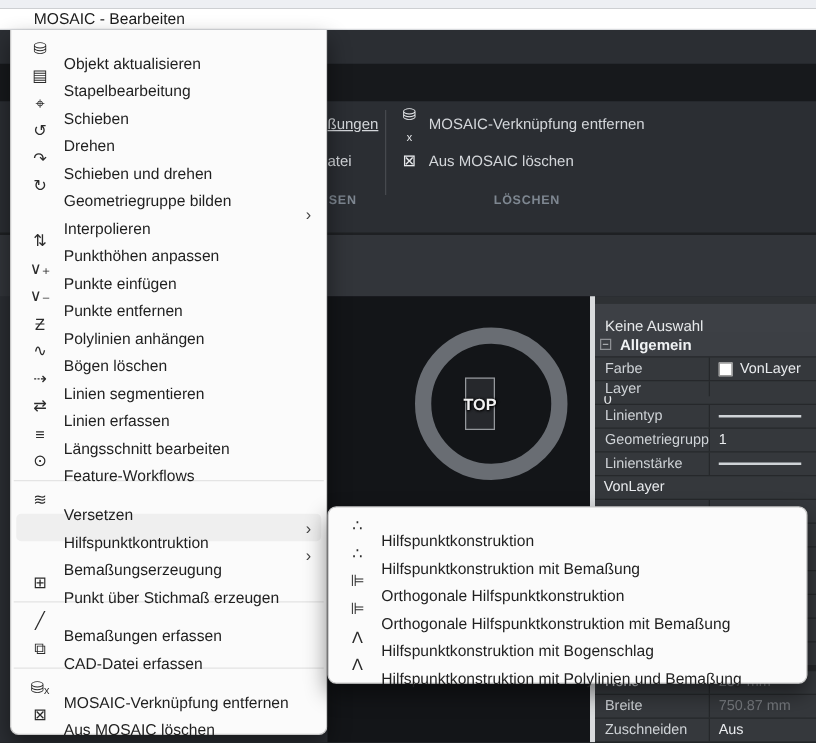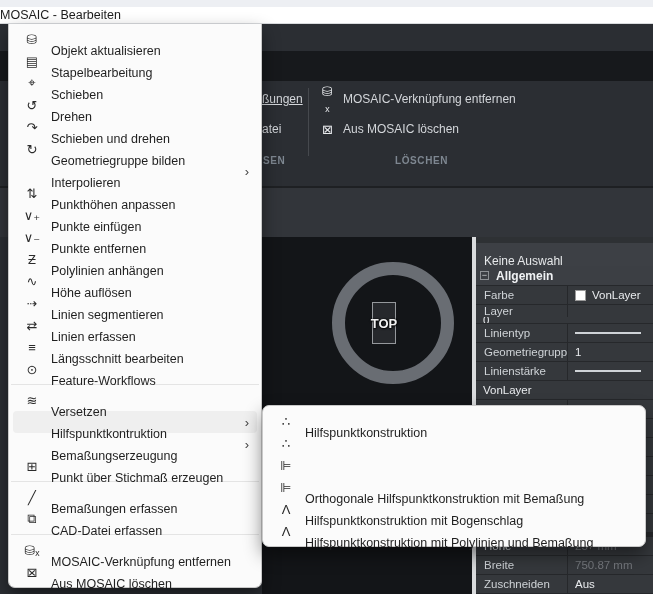--- a/index.html
+++ b/index.html
@@ -3,21 +3,21 @@
 <meta charset="utf-8">
 <style>
   html,body{margin:0;padding:0;background:#202225;}
   *{box-sizing:border-box;font-family:"Liberation Sans","DejaVu Sans",sans-serif;}
   #root{position:relative;width:653px;height:594px;overflow:hidden;background:#2b2e33;}
 
   
   .top-strip{position:absolute;left:0;top:0;width:653px;height:7px;background:#edeff3;}
   .title-bar{position:absolute;left:0;top:7px;width:653px;height:17px;background:#ffffff;
              border-bottom:1px solid #d9dbde;display:flex;align-items:center;}
-  .title-bar .t{padding-left:0;font-size:12.5px;color:#1c1c1c;}
+  .title-bar .t{padding-left:27px;font-size:12.5px;color:#1c1c1c;}
 
   
   .band-black{position:absolute;left:0;top:51px;width:653px;height:30px;background:#17191c;}
   .band-canvas-top{position:absolute;left:0;top:186px;width:653px;height:2px;background:#1e2023;}
   .band-toolbar{position:absolute;left:0;top:188px;width:653px;height:49px;background:#32353a;}
 
   
   .rfrag{position:absolute;height:18px;display:flex;align-items:center;font-size:12px;color:#d3d6da;}
   .rbtn{position:absolute;height:18px;display:flex;align-items:center;font-size:12px;color:#d3d6da;gap:8px;}
   .rbtn .ric{font-size:13px;color:#e8eaed;width:15px;text-align:center;}
@@ -230,21 +230,21 @@
       <div class="mi">
         <span class="ic">∨₋</span>
         <span class="lb">Punkte entfernen</span>
       </div>
       <div class="mi">
         <span class="ic">Ƶ</span>
         <span class="lb">Polylinien anhängen</span>
       </div>
       <div class="mi">
         <span class="ic">∿</span>
-        <span class="lb">Höhe auflösen</span>
+        <span class="lb">Bögen löschen</span>
       </div>
       <div class="mi">
         <span class="ic">⇢</span>
         <span class="lb">Linien segmentieren</span>
       </div>
       <div class="mi">
         <span class="ic">⇄</span>
         <span class="lb">Linien erfassen</span>
       </div>
       <div class="mi">
@@ -294,23 +294,25 @@
       </div>
     </div>
 
   <div class="menu" id="sub-menu">
       <div class="mi">
         <span class="ic">∴</span>
         <span class="lb">Hilfspunktkonstruktion</span>
       </div>
       <div class="mi">
         <span class="ic">∴</span>
+        <span class="lb">Hilfspunktkonstruktion mit Bemaßung</span>
       </div>
       <div class="mi">
         <span class="ic">⊫</span>
+        <span class="lb">Orthogonale Hilfspunktkonstruktion</span>
       </div>
       <div class="mi">
         <span class="ic">⊫</span>
         <span class="lb">Orthogonale Hilfspunktkonstruktion mit Bemaßung</span>
       </div>
       <div class="mi">
         <span class="ic">Λ</span>
         <span class="lb">Hilfspunktkonstruktion mit Bogenschlag</span>
       </div>
       <div class="mi">

